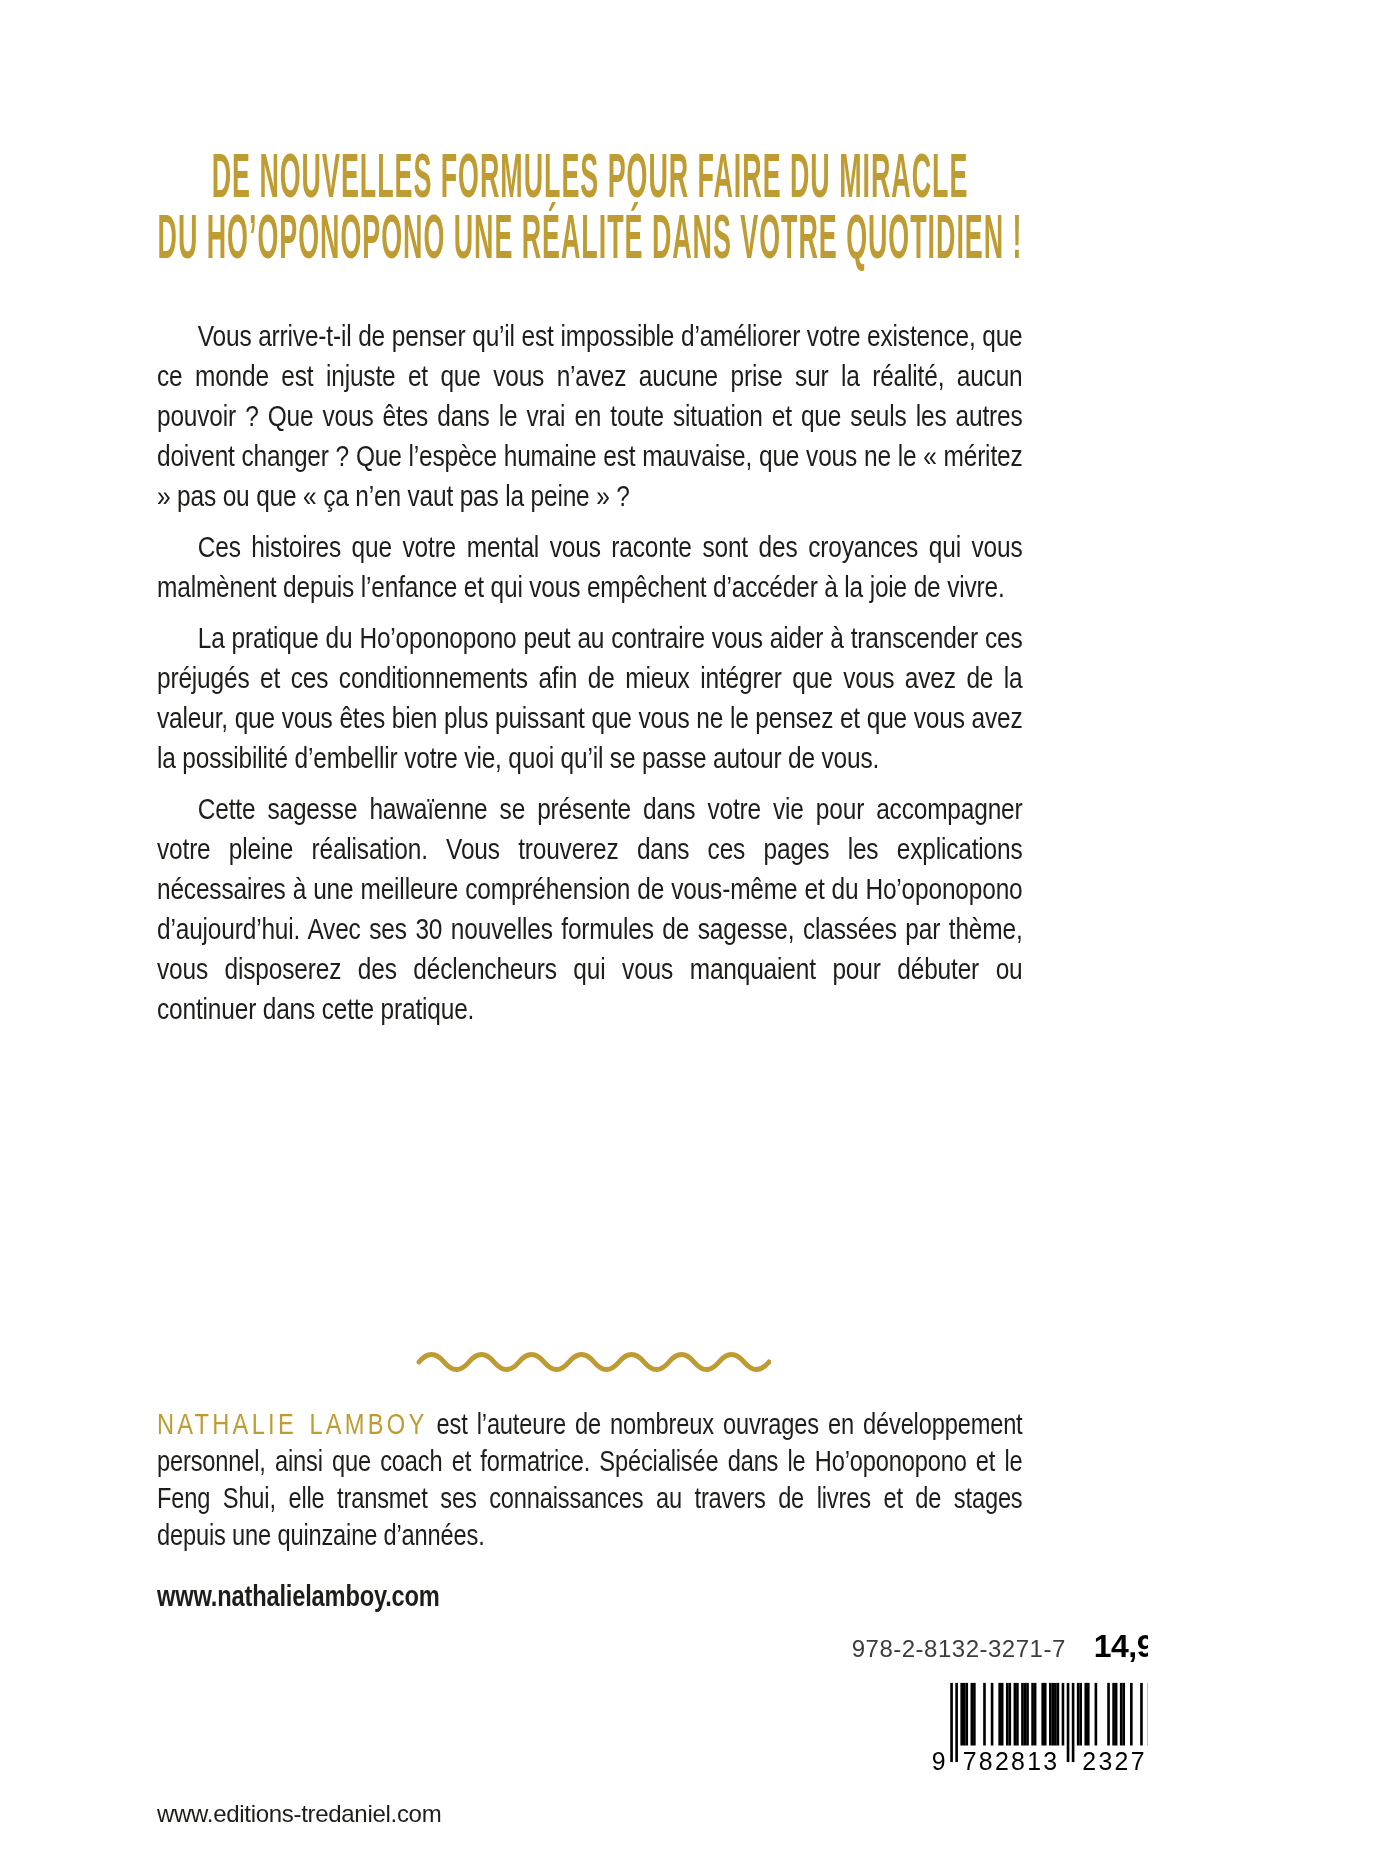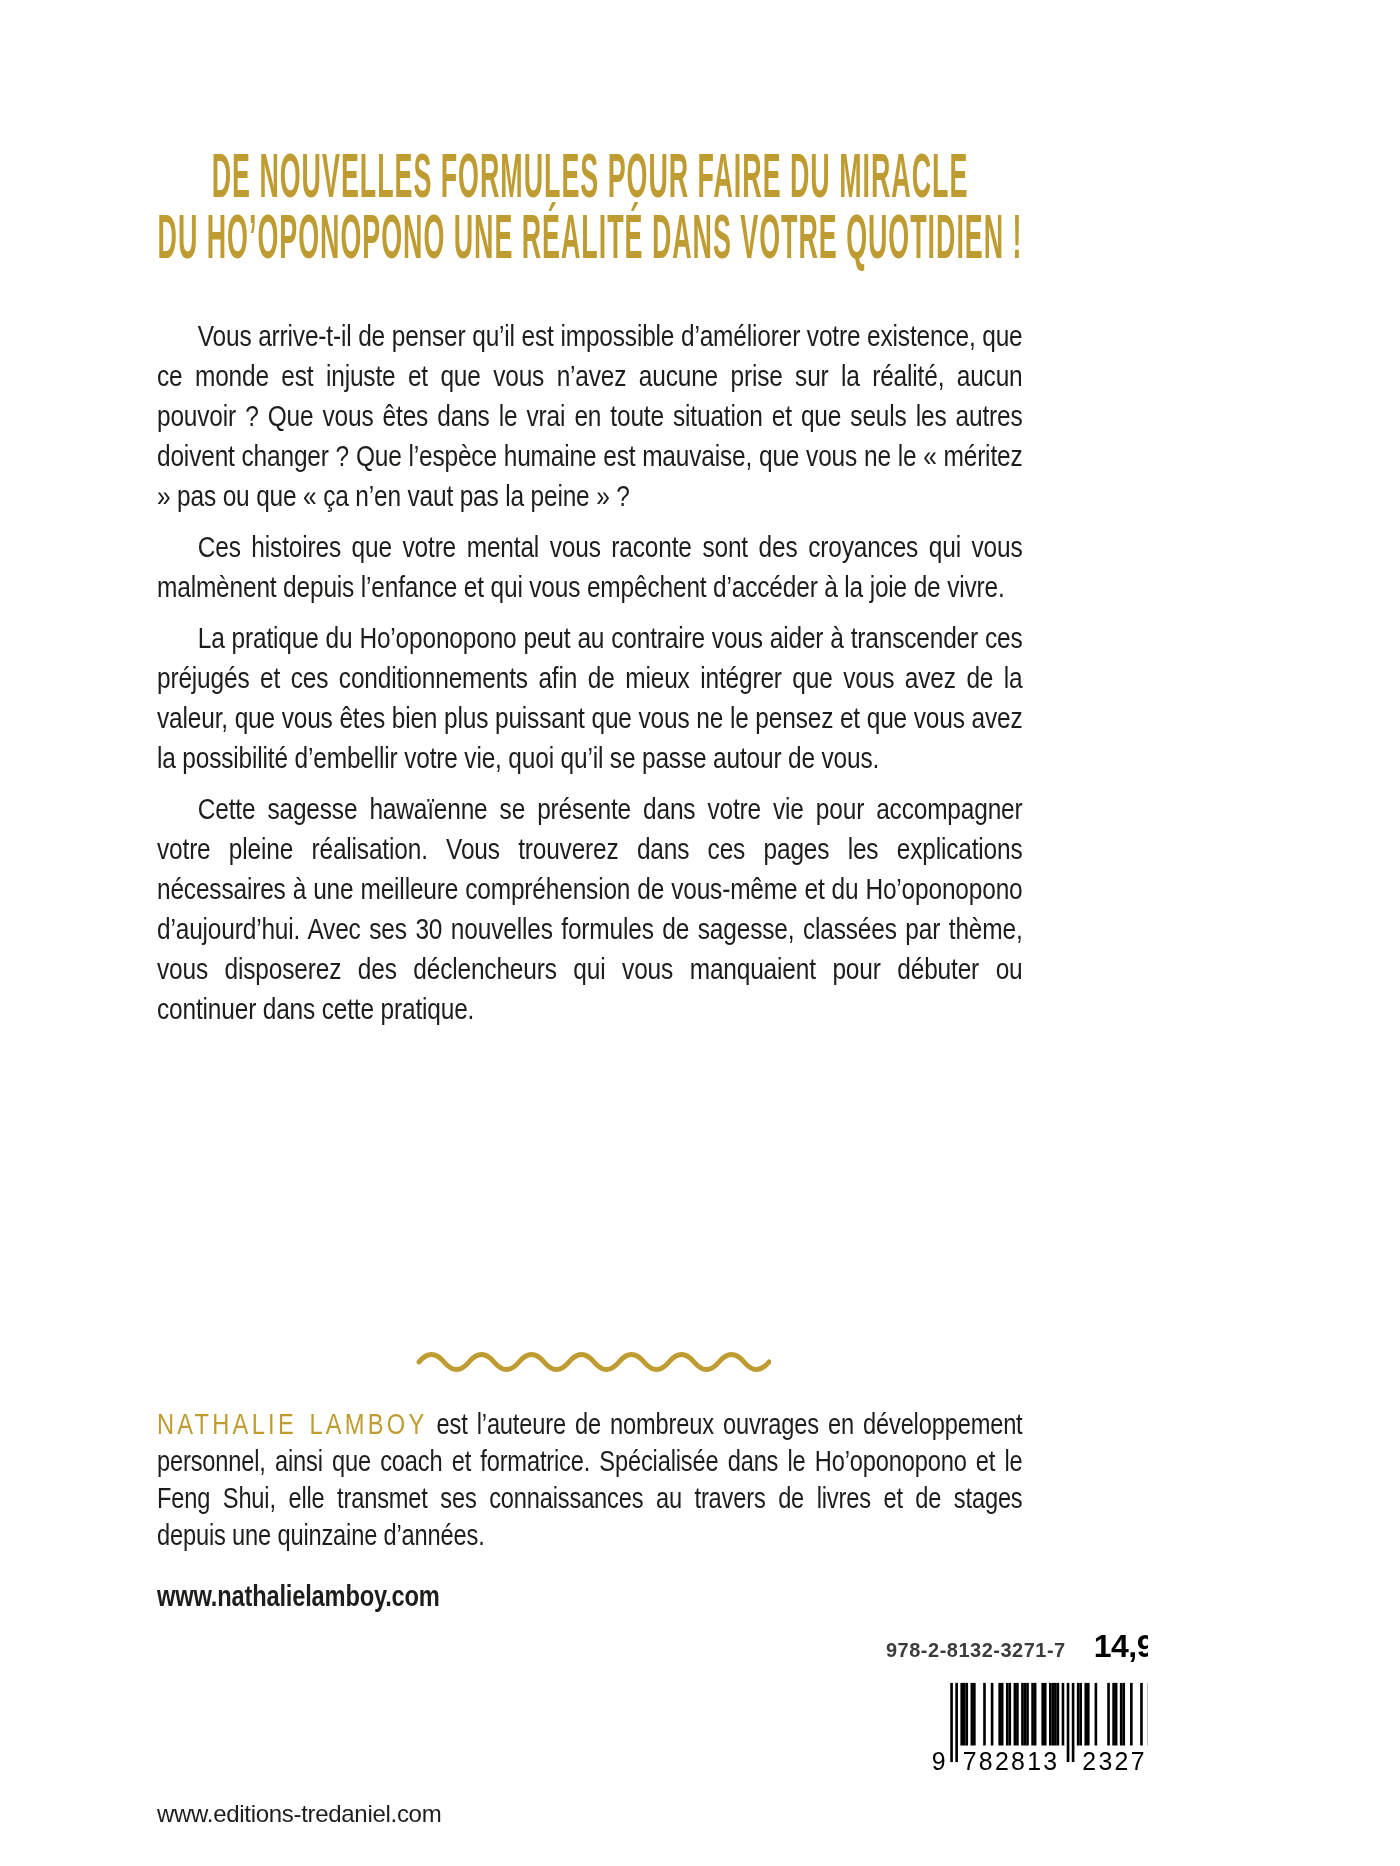--- a/index.html
+++ b/index.html
@@ -37,21 +37,21 @@
   .author-name{letter-spacing:4px;font-weight:500;}
   .author-site{font-weight:bold;margin-top:24px;text-indent:0;}
   
   .publisher-site{
     position:absolute;left:157px;top:1800px;font-size:24px;color:#1d1d1b;
     letter-spacing:-0.3px;
   }
   .isbn-price{
     position:absolute;left:700px;top:1628px;width:497px;text-align:right;white-space:nowrap;
   }
-  .isbn{font-size:20px;color:#3c3c3b;letter-spacing:0.5px;font-weight:bold;}
+  .isbn{font-size:24px;color:#3c3c3b;letter-spacing:0.5px;}
   .price{font-size:32px;font-weight:bold;color:#000000;margin-left:28px;letter-spacing:-0.5px;}
   .barcode{position:absolute;left:930px;top:1682px;width:267px;height:92px;}
   .barcode text{
     font-family:"Liberation Sans",sans-serif;font-size:27px;fill:#000;letter-spacing:2.5px;
   }
   
   .illustration-credit{
     position:absolute;left:1298px;top:1040px;height:760px;
     writing-mode:vertical-rl;transform:rotate(180deg);
     font-size:25px;color:#3c3c3b;letter-spacing:0.3px;white-space:nowrap;

